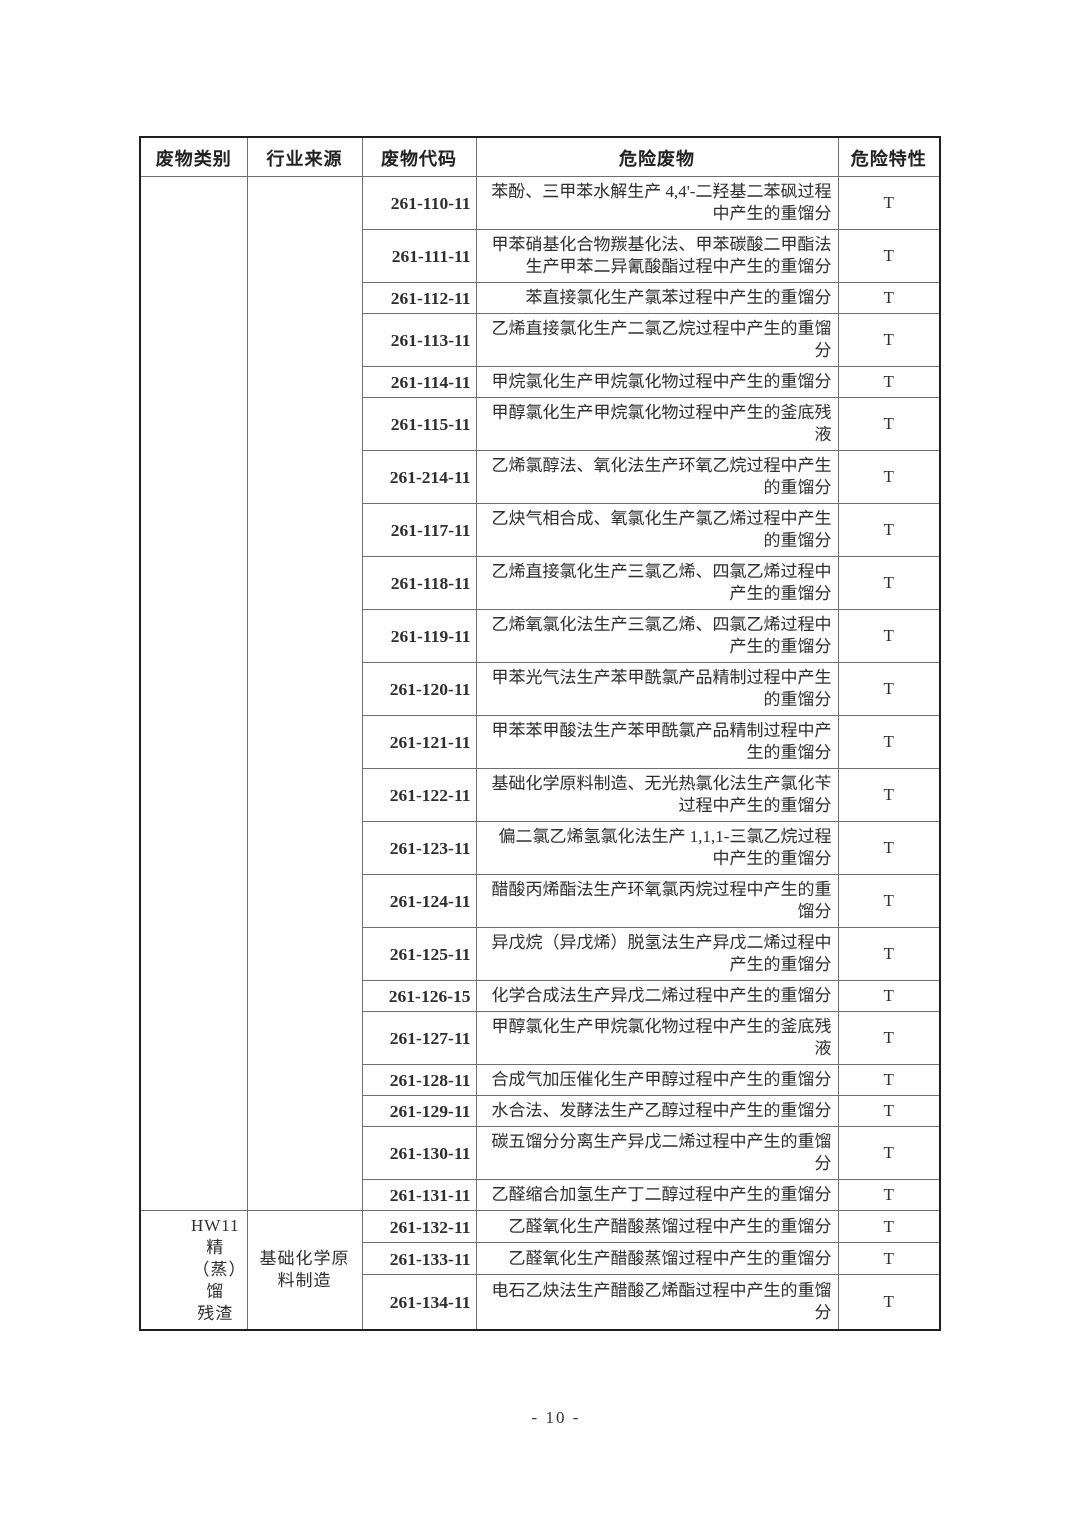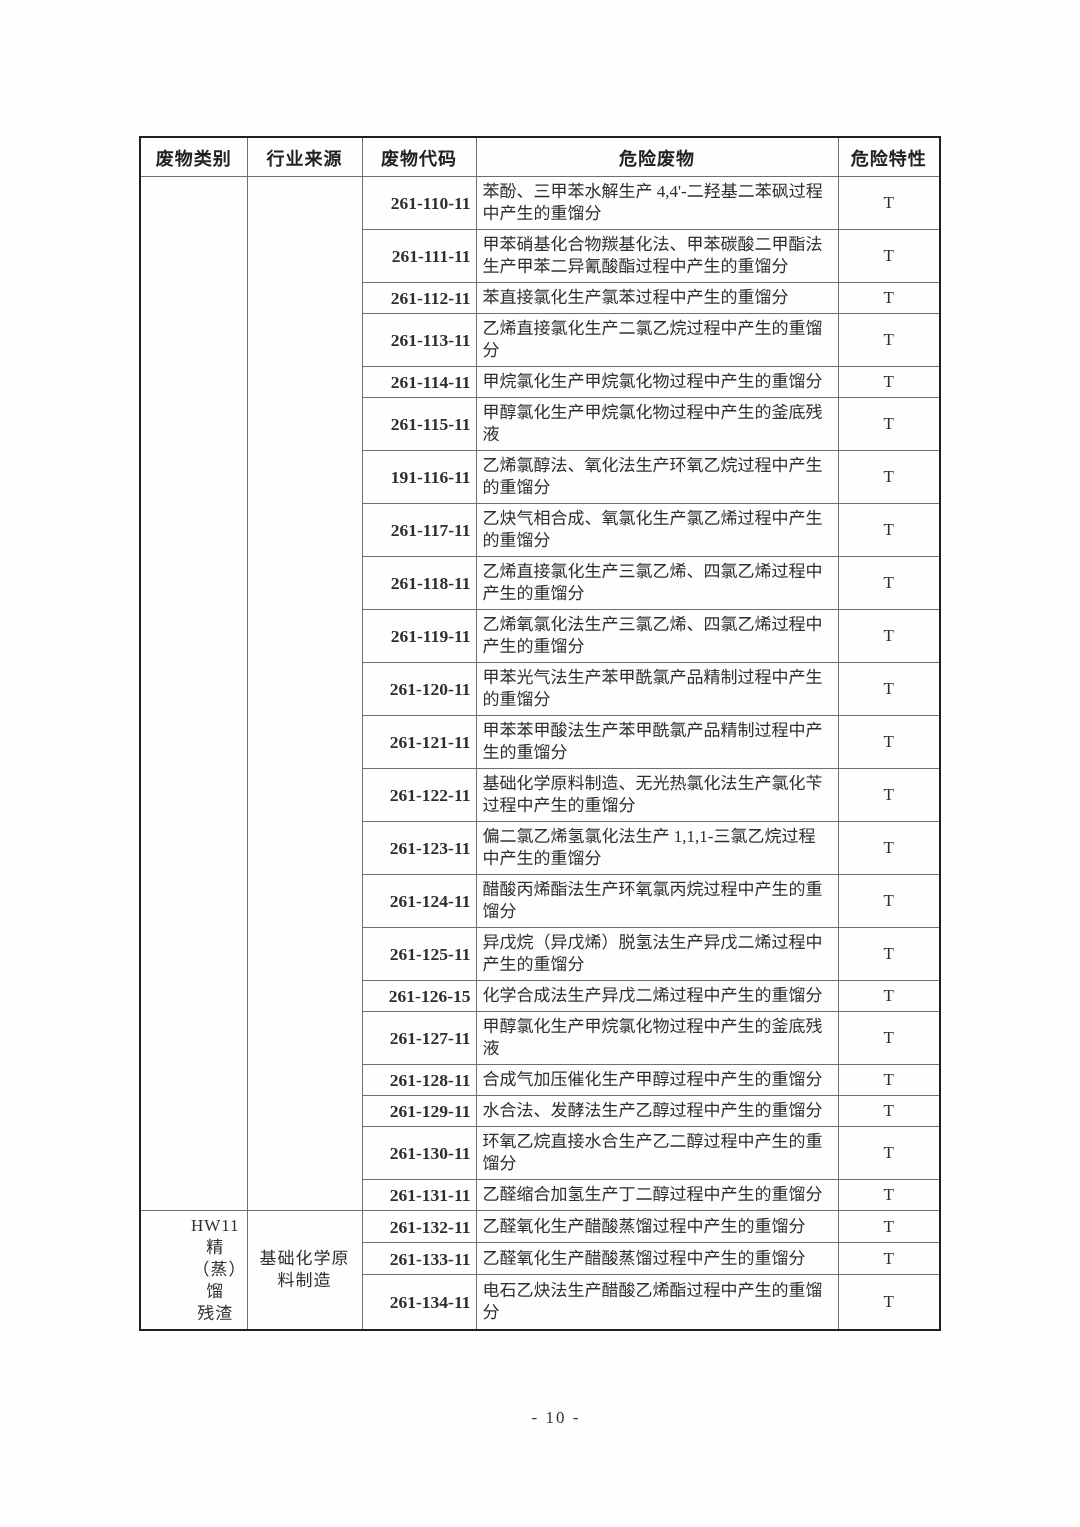--- a/index.html
+++ b/index.html
@@ -50,21 +50,21 @@
     color: #2e2e2e;
   }
   td.cell-category {
     text-align: center;
     white-space: pre-line;
     letter-spacing: 1px;
     padding-left: 48px;
   }
   td.cell-industry { text-align: center; letter-spacing: 1px; }
   td.cell-code     { text-align: right; font-size: 17.5px; font-weight: bold; }
-  td.cell-desc     { text-align: left; padding: 4px 6px; }
+  td.cell-desc     { text-align: right; padding: 4px 6px; }
   td.cell-hazard   { text-align: center; }
 
   .page-number {
     position: absolute;
     left: 16px; top: 1408px;
     width: 100%;
     text-align: center;
     font-size: 17px;
     color: #333333;
     letter-spacing: 2px;
@@ -120,21 +120,21 @@
             <td class="cell-code">261-114-11</td>
             <td class="cell-desc">甲烷氯化生产甲烷氯化物过程中产生的重馏分</td>
             <td class="cell-hazard">T</td>
           </tr>
           <tr>
             <td class="cell-code">261-115-11</td>
             <td class="cell-desc">甲醇氯化生产甲烷氯化物过程中产生的釜底残液</td>
             <td class="cell-hazard">T</td>
           </tr>
           <tr>
-            <td class="cell-code">191-116-11</td>
+            <td class="cell-code">261-214-11</td>
             <td class="cell-desc">乙烯氯醇法、氧化法生产环氧乙烷过程中产生的重馏分</td>
             <td class="cell-hazard">T</td>
           </tr>
           <tr>
             <td class="cell-code">261-117-11</td>
             <td class="cell-desc">乙炔气相合成、氧氯化生产氯乙烯过程中产生的重馏分</td>
             <td class="cell-hazard">T</td>
           </tr>
           <tr>
             <td class="cell-code">261-118-11</td>
@@ -191,21 +191,21 @@
             <td class="cell-desc">合成气加压催化生产甲醇过程中产生的重馏分</td>
             <td class="cell-hazard">T</td>
           </tr>
           <tr>
             <td class="cell-code">261-129-11</td>
             <td class="cell-desc">水合法、发酵法生产乙醇过程中产生的重馏分</td>
             <td class="cell-hazard">T</td>
           </tr>
           <tr>
             <td class="cell-code">261-130-11</td>
-            <td class="cell-desc">环氧乙烷直接水合生产乙二醇过程中产生的重馏分</td>
+            <td class="cell-desc">碳五馏分分离生产异戊二烯过程中产生的重馏分</td>
             <td class="cell-hazard">T</td>
           </tr>
           <tr>
             <td class="cell-code">261-131-11</td>
             <td class="cell-desc">乙醛缩合加氢生产丁二醇过程中产生的重馏分</td>
             <td class="cell-hazard">T</td>
           </tr>
           <tr>
             <td class="cell-category" rowspan="3">HW11
 精（蒸）馏

